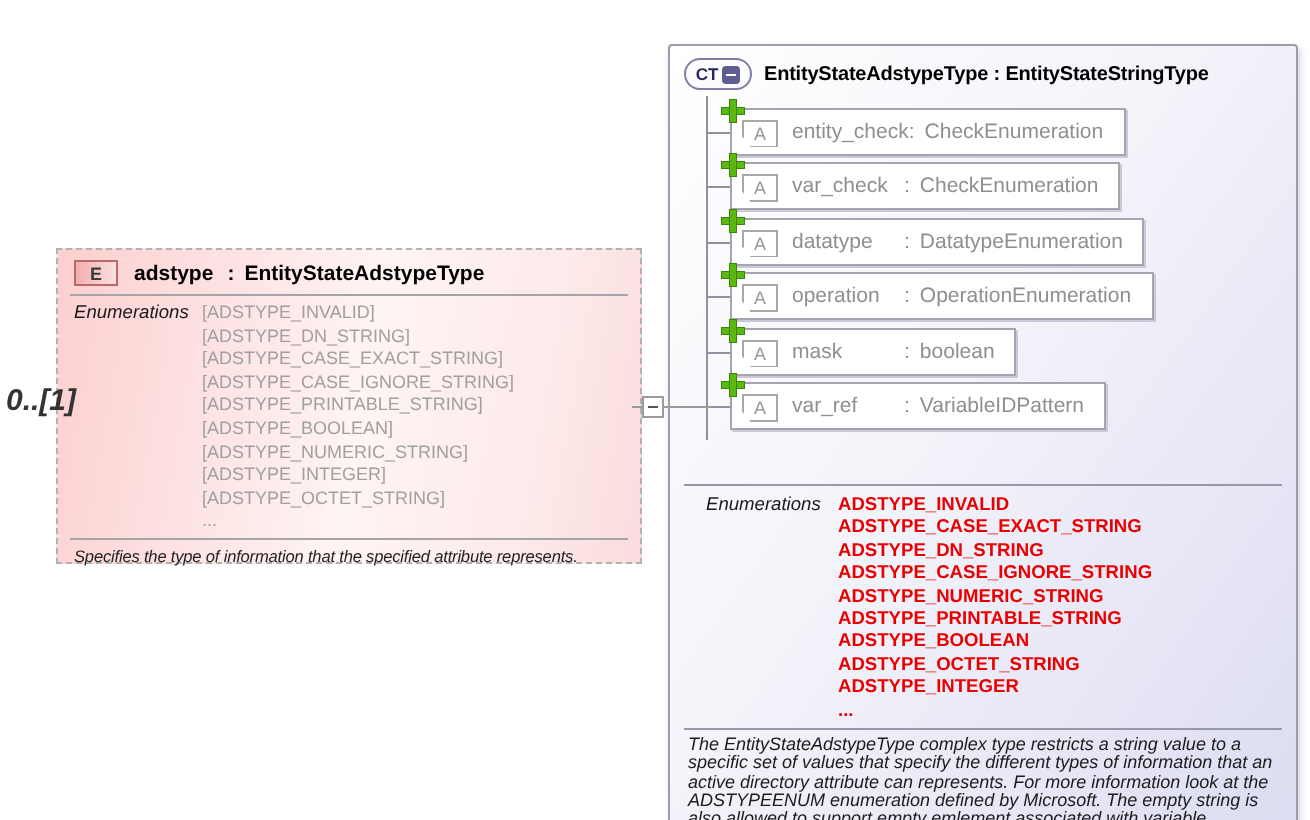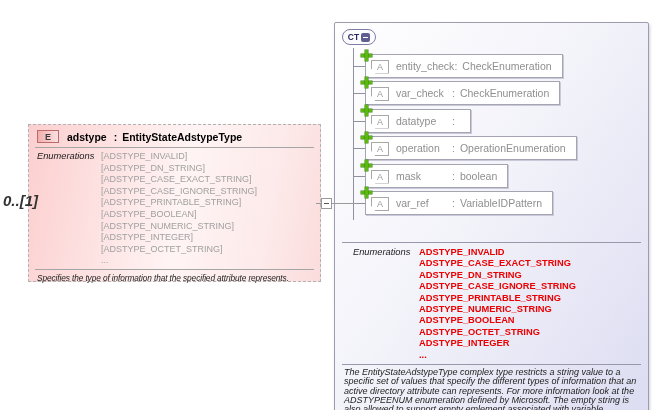--- a/index.html
+++ b/index.html
@@ -130,20 +130,25 @@
     </div>
     <div class="element-footer">Specifies the type of information that the specified attribute represents.</div>
   </div>
 
   <div class="ct-box">
     <div class="ct-header">
       <span class="ct-badge">
         <span class="ct-badge-label">CT</span>
         <span class="ct-minus"></span>
       </span>
+      <span class="ct-title">
+        <span>EntityStateAdstypeType</span>
+        <span>:</span>
+        <span>EntityStateStringType</span>
+      </span>
     </div>
 
     <div class="attr-tree">
       <div class="tree-spine"></div>
 
       <div class="attr-row">
         <span class="attr-box">
           <span class="plus-icon"></span>
           <span class="a-icon">A</span>
           <span class="attr-name">entity_check</span>
@@ -161,20 +166,21 @@
             <span class="attr-type">CheckEnumeration</span>
         </span>
       </div>
 
       <div class="attr-row">
         <span class="attr-box">
           <span class="plus-icon"></span>
           <span class="a-icon">A</span>
           <span class="attr-name">datatype</span>
             <span class="attr-colon">:</span>
+            <span class="attr-type">DatatypeEnumeration</span>
         </span>
       </div>
 
       <div class="attr-row">
         <span class="attr-box">
           <span class="plus-icon"></span>
           <span class="a-icon">A</span>
           <span class="attr-name">operation</span>
             <span class="attr-colon">:</span>
             <span class="attr-type">OperationEnumeration</span>
@@ -202,22 +208,22 @@
       </div>
     </div>
 
     <div class="ct-enums">
       <span class="enum-label">Enumerations</span>
       <div class="enum-list-right">
         <div>ADSTYPE_INVALID</div>
         <div>ADSTYPE_CASE_EXACT_STRING</div>
         <div>ADSTYPE_DN_STRING</div>
         <div>ADSTYPE_CASE_IGNORE_STRING</div>
+        <div>ADSTYPE_NUMERIC_STRING</div>
         <div>ADSTYPE_PRINTABLE_STRING</div>
-        <div>ADSTYPE_NUMERIC_STRING</div>
         <div>ADSTYPE_BOOLEAN</div>
         <div>ADSTYPE_OCTET_STRING</div>
         <div>ADSTYPE_INTEGER</div>
         <div>...</div>
       </div>
     </div>
 
     <div class="ct-annotation">The EntityStateAdstypeType complex type restricts a string value to a specific set of values that specify the different types of information that an active directory attribute can represents. For more information look at the ADSTYPEENUM enumeration defined by Microsoft. The empty string is also allowed to support empty emlement associated with variable references.</div>
   </div>
 

